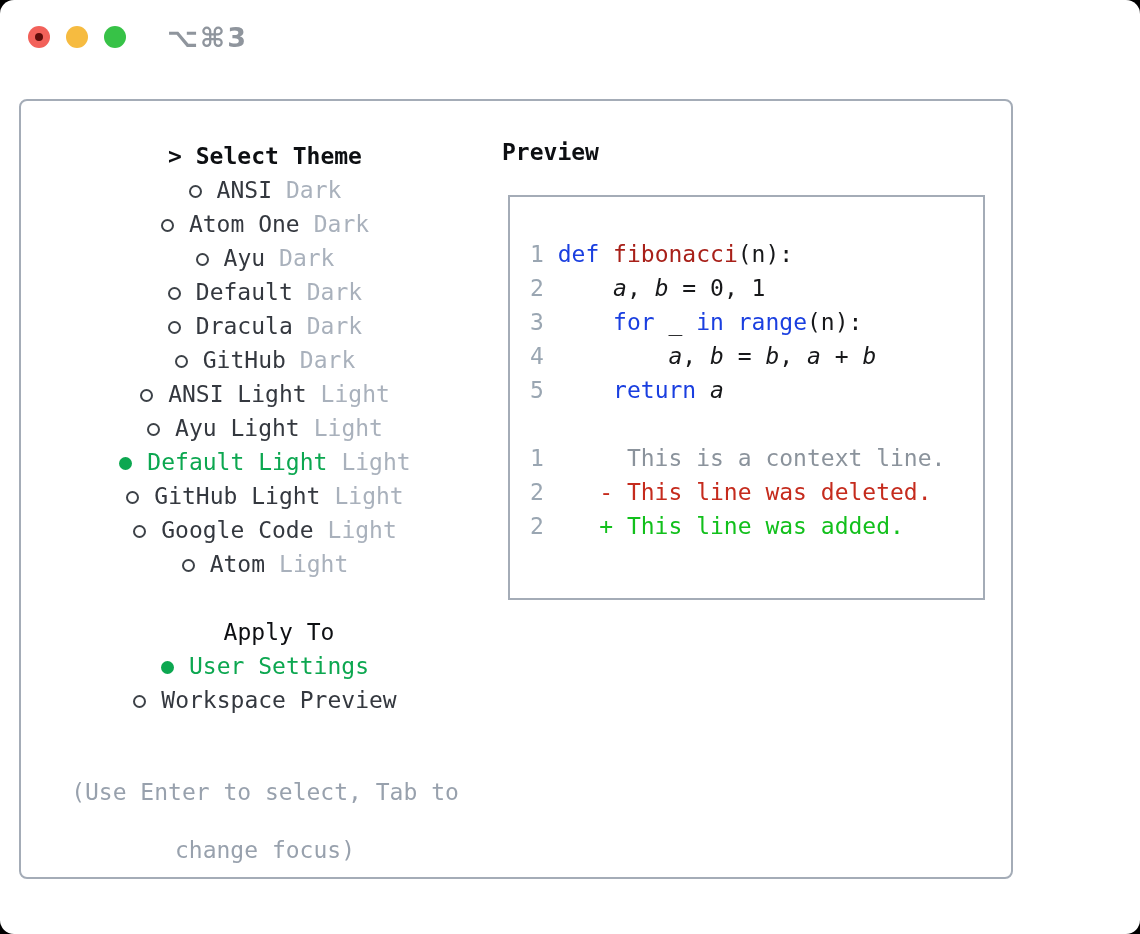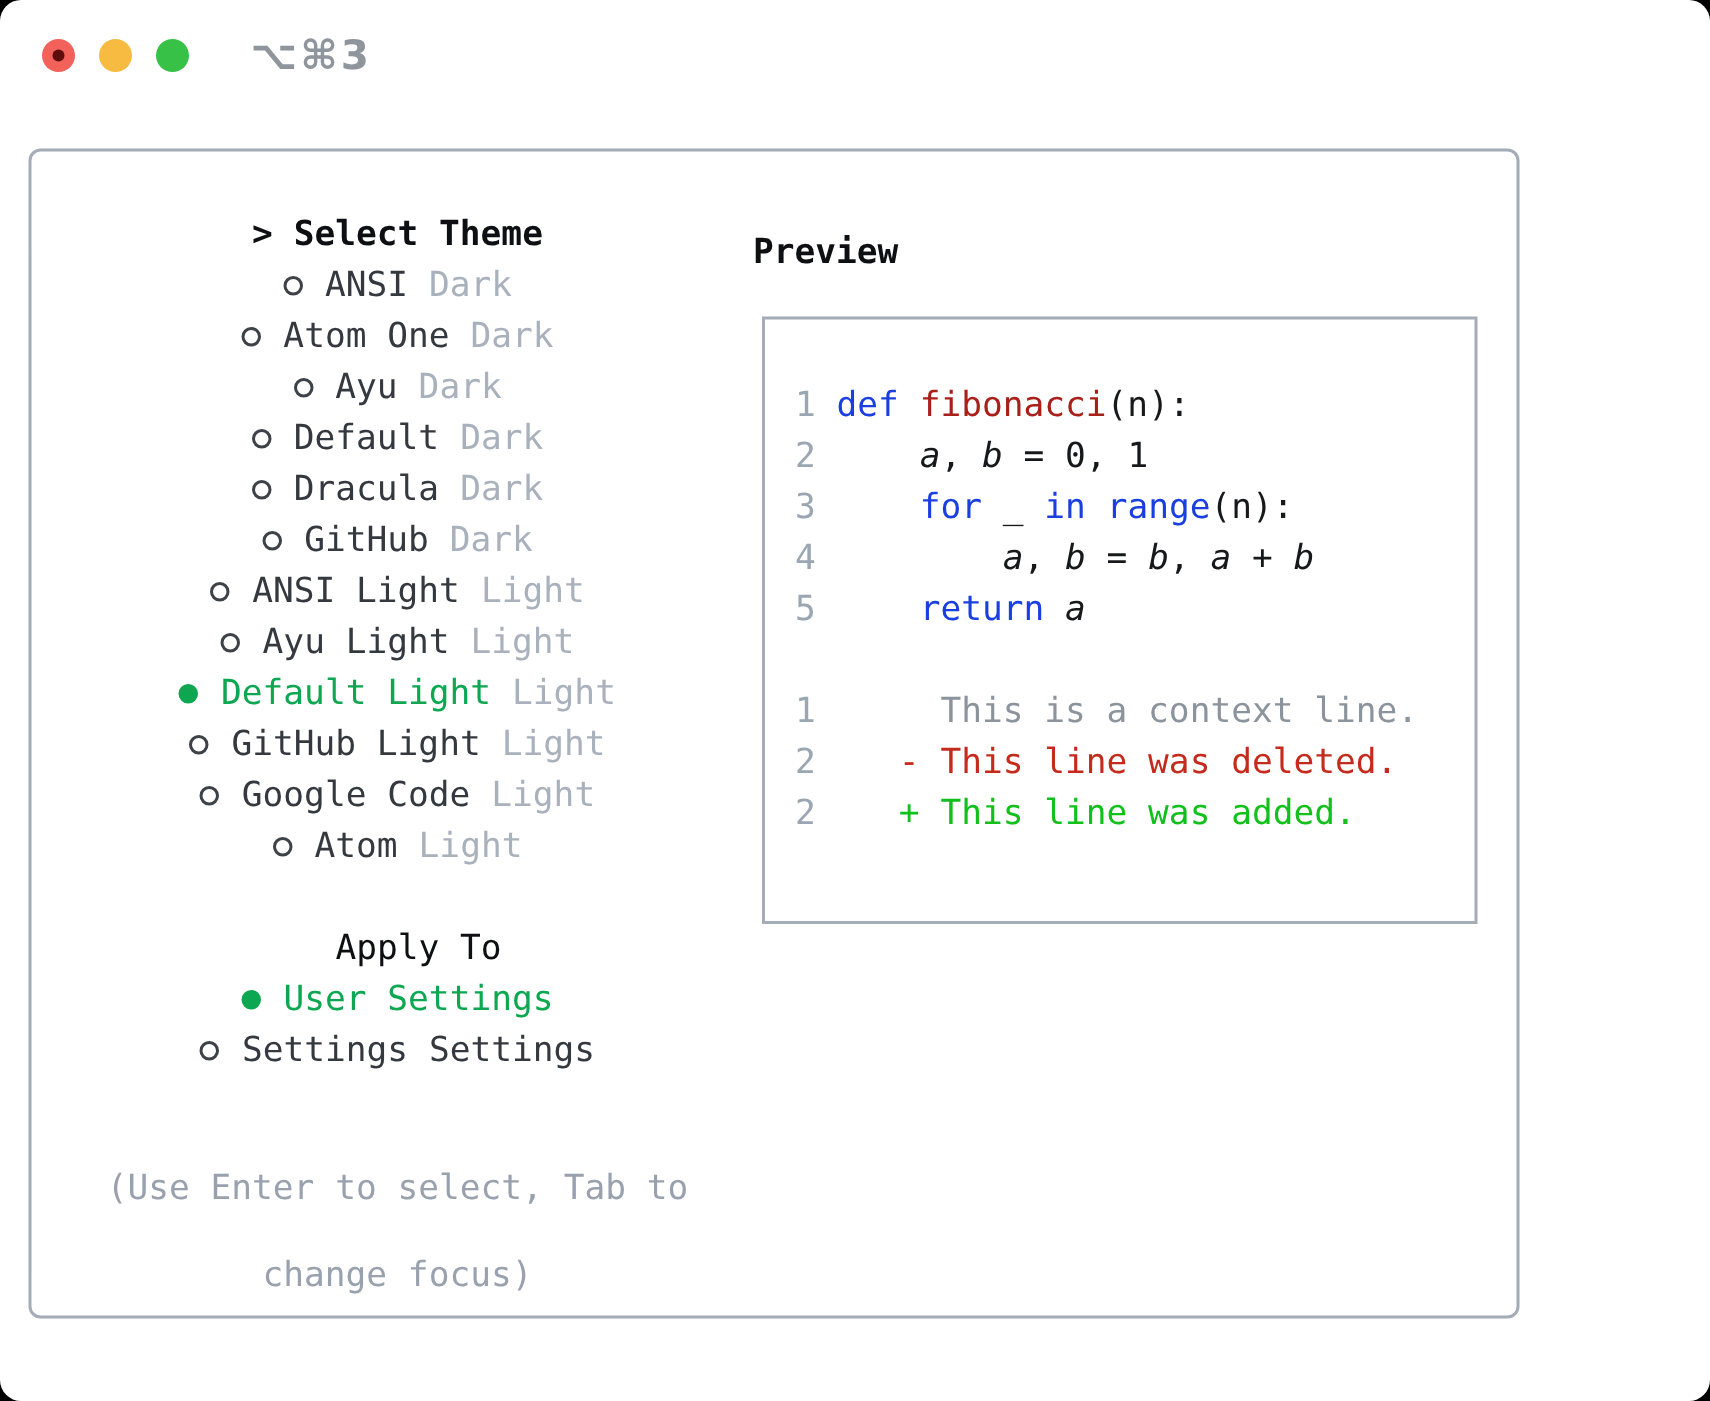--- a/index.html
+++ b/index.html
@@ -41,21 +41,21 @@
   .radio{width:13px;height:13px;border-radius:50%;display:inline-block;margin-right:15px;box-sizing:border-box;}
   .radio.off{border:2px solid #3d4248;background:transparent;}
   .radio.on{background:var(--accent-green);}
   .theme-name{color:var(--item-text);}
   .theme-name.sel{color:var(--accent-green);}
   .theme-tag{color:var(--muted-gray);margin-left:14px;}
   .apply-title{color:var(--title-text);padding-left:28px;}
   .opt-label.sel{color:var(--accent-green);}
   .hint{color:var(--hint-gray);margin-top:24px;}
   
-  .right-col{position:absolute;left:481px;top:50px;width:500px;}
+  .right-col{position:absolute;left:481px;top:34px;width:500px;}
   .preview-title{font-weight:bold;color:var(--title-text);font-size:23px;height:34px;line-height:34px;}
   .preview-box{margin-left:6px;margin-top:26px;width:477px;height:405px;border:2px solid var(--border-gray);
     box-sizing:border-box;padding:40px 0 0 20px;overflow:hidden;background:#fff;}
   .crow{height:34px;line-height:34px;white-space:pre;font-size:23px;color:#17181a;}
   .ln{display:inline-block;width:1ch;color:var(--line-number-gray);}
   .seg-kw{color:var(--keyword-blue);}
   .seg-fn{color:var(--function-red);}
   .seg-var{font-style:italic;color:#17181a;}
   .seg-plain{color:#17181a;}
   .seg-ctx{color:var(--context-gray);}
@@ -91,21 +91,21 @@
           <div class="row"><span class="radio on"></span><span class="theme-name sel">Default Light</span><span class="theme-tag">Light</span></div>
           <div class="row"><span class="radio off"></span><span class="theme-name">GitHub Light</span><span class="theme-tag">Light</span></div>
           <div class="row"><span class="radio off"></span><span class="theme-name">Google Code</span><span class="theme-tag">Light</span></div>
           <div class="row"><span class="radio off"></span><span class="theme-name">Atom</span><span class="theme-tag">Light</span></div>
         </div>
 
       <div class="row"></div>
       <div class="row apply-title">Apply To</div>
       <div>
           <div class="row"><span class="radio on"></span><span class="opt-label sel">User Settings</span></div>
-          <div class="row"><span class="radio off"></span><span class="opt-label">Settings Settings</span></div>
+          <div class="row"><span class="radio off"></span><span class="opt-label">Workspace Preview</span></div>
         </div>
 
       <div class="row"></div>
       <div class="row hint">(Use Enter to select, Tab to</div>
       <div class="row hint">change focus)</div>
     </div>
 
     <div class="right-col">
       <div class="preview-title">Preview</div>
       <div class="preview-box">

